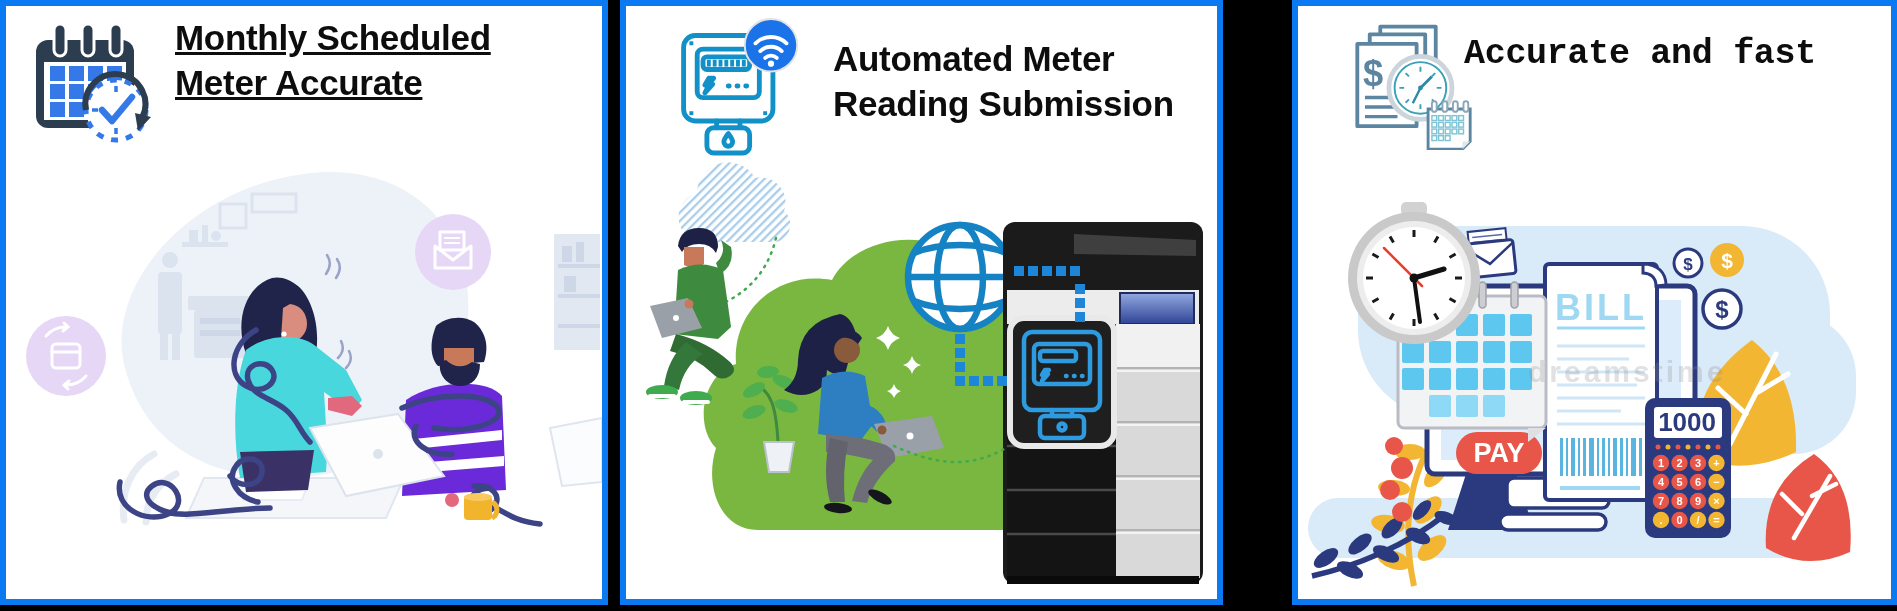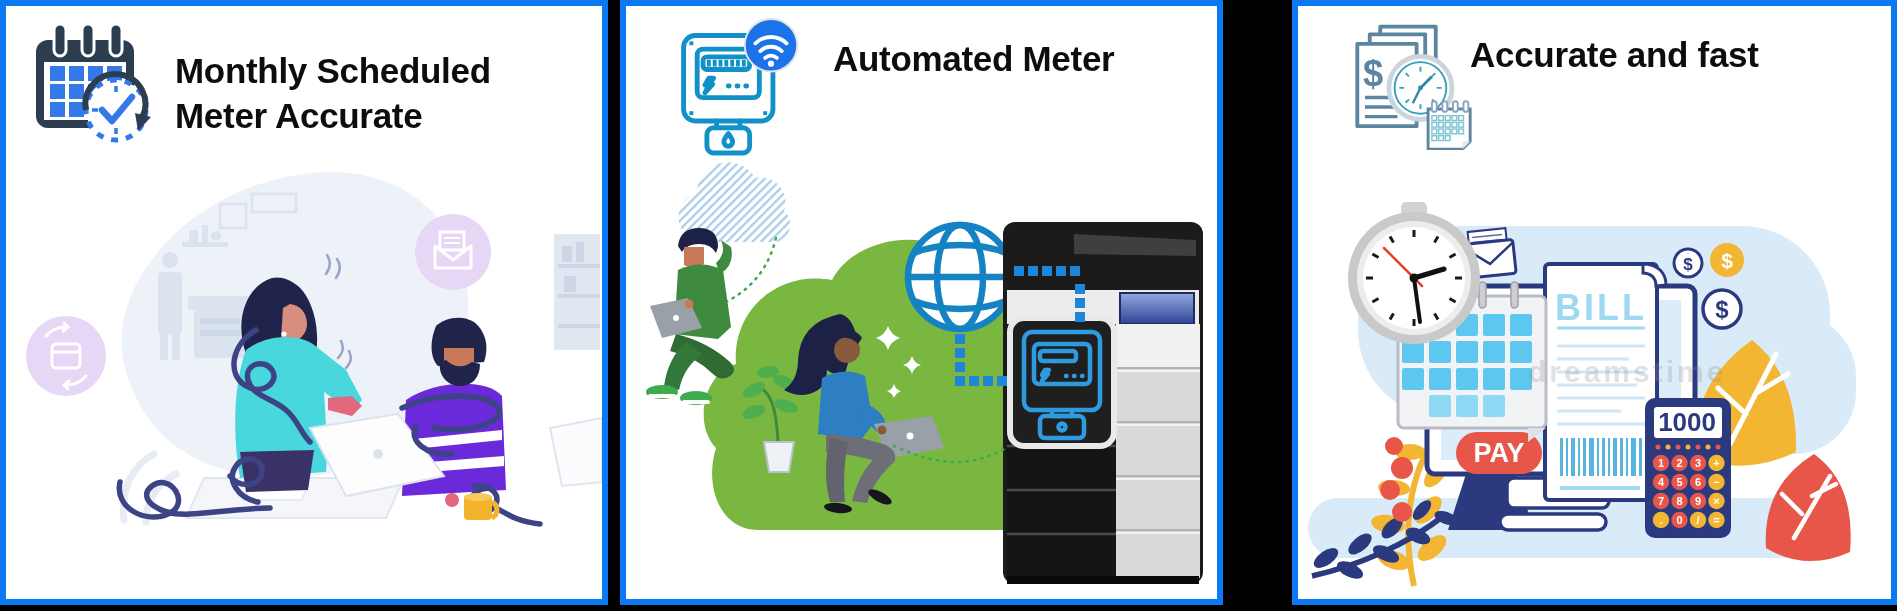--- a/index.html
+++ b/index.html
@@ -8,25 +8,25 @@
   .card{position:absolute;top:0;height:605px;background:#fff;border:6px solid #0b7af2;
         box-sizing:border-box;overflow:hidden;}
   #card1{left:0;width:608px;}
   #card2{left:620px;width:603px;}
   #card3{left:1292px;width:605px;}
   .card-icon{position:absolute;}
   .card-title{position:absolute;font-weight:700;font-size:35px;line-height:45px;
               color:#0d0d0d;letter-spacing:-0.3px;white-space:nowrap;}
   .card-title span{display:block;}
   #card1 .card-icon{left:22px;top:12px;}
-  #card1 .card-title{left:169px;top:42px;}
+  #card1 .card-title{left:169px;top:9px;text-decoration:underline;}
   #card2 .card-icon{left:44px;top:6px;}
   #card2 .card-title{left:207px;top:30px;}
   #card3 .card-icon{left:44px;top:16px;}
-  #card3 .card-title{left:172px;top:26px;}
+  #card3 .card-title{left:166px;top:26px;font-family:Liberation Mono, monospace;}
   .art{position:absolute;left:0;top:140px;}
   svg text{font-family:"Liberation Sans",sans-serif;}
 </style>
 </head>
 <body>
 
 <div class="card" id="card1">
   <svg class="card-icon" width="132" height="132" viewBox="0 0 132 132">
     <rect x="8" y="22" width="98" height="88" rx="12" fill="#2b3d4f"></rect>
     <rect x="16" y="44" width="82" height="58" fill="#fff"></rect>
@@ -172,20 +172,21 @@
     <circle cx="104" cy="34" r="27" fill="#1a73e8" stroke="#e3e3e3" stroke-width="2"></circle>
     <g stroke="#fff" stroke-width="4" fill="none" stroke-linecap="round">
       <path d="M88 32 a23 23 0 0 1 32 0"></path>
       <path d="M93 40 a16 16 0 0 1 22 0"></path>
       <path d="M98 47 a9 9 0 0 1 12 0"></path>
     </g>
     <circle cx="104" cy="53" r="3.2" fill="#fff"></circle>
   </svg>
   <div class="card-title">
     <span>Automated Meter</span>
+    <span>Reading Submission</span>
   </div>
 
   <svg class="art" width="591" height="453" viewBox="0 0 591 453">
     <defs>
       <pattern id="hatch2" width="6" height="6" patternUnits="userSpaceOnUse" patternTransform="rotate(45)">
         <rect width="6" height="6" fill="#fff"></rect>
           <line x1="1" y1="0" x2="1" y2="6" stroke="#a9cdea" stroke-width="2.6"></line>
       </pattern>
       <linearGradient id="scr2" x1="0" y1="0" x2="0" y2="1">
         <stop offset="0" stop-color="#93a9e0"></stop>

